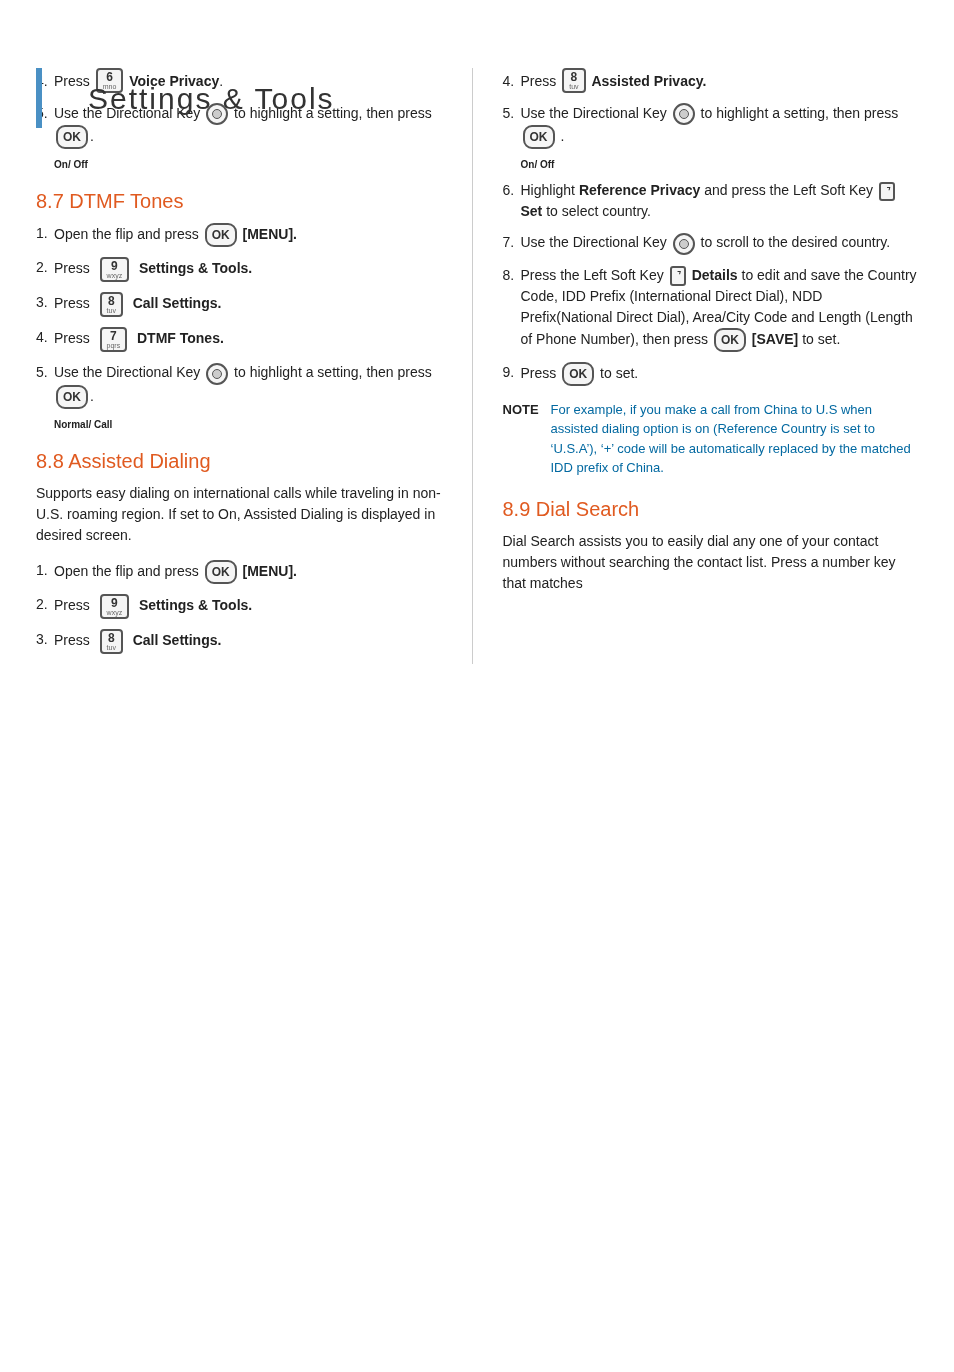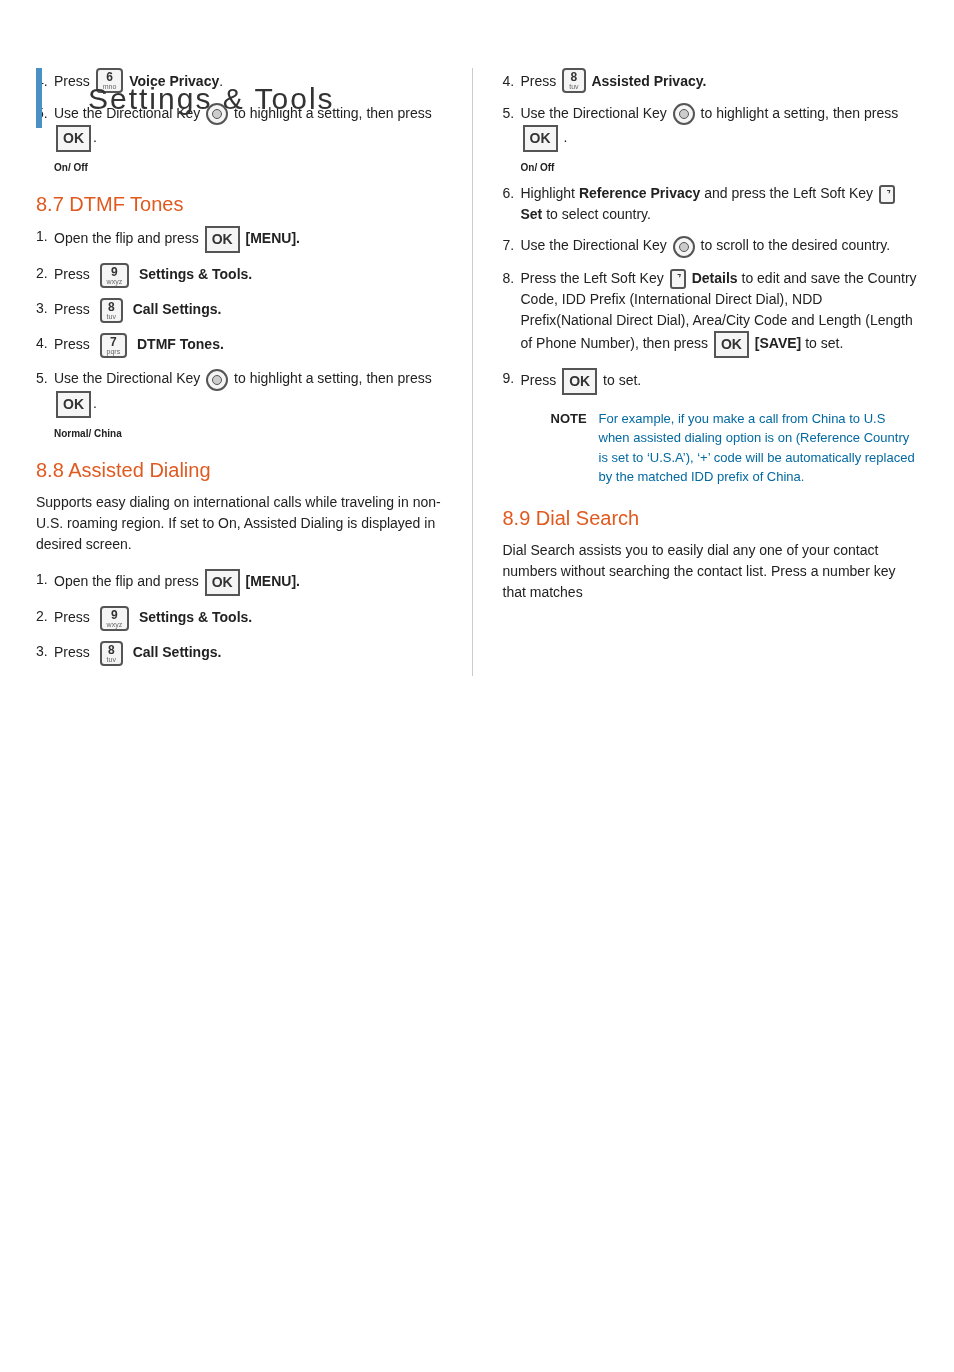--- a/index.html
+++ b/index.html
@@ -120,23 +120,23 @@
       width: 8px;
       height: 8px;
       border: 1px solid #555;
       border-radius: 50%;
       background: #ccc;
     }
 
     .ok-key {
       display: inline-block;
       border: 2px solid #555;
-      border-radius: 0;
+      border-radius: 9px;
       padding: 1px 5px;
-      font-size: 14px;
+      font-size: 12px;
       font-weight: bold;
       vertical-align: middle;
       background: #f5f5f5;
       color: #333;
       margin: 0 2px;
     }
 
     .soft-key {
       display: inline-block;
       border: 2px solid #555;
@@ -158,21 +158,20 @@
       margin-top: 4px;
       margin-bottom: 10px;
     }
 
     .note-block {
       display: flex;
       margin-top: 14px;
       font-size: 13px;
       line-height: 1.5;
       gap: 8px;
-      margin-left: 48px;
     }
 
     .note-label {
       font-weight: bold;
       color: #222;
       min-width: 40px;
     }
 
     .note-text {
       color: #0369a1;
@@ -300,21 +299,21 @@
       <div class="step">
         <span class="step-num">5.&nbsp;</span>
         <span class="step-content">
           Use the Directional Key
           <span class="directional-key"></span>
           to highlight a setting, then press
           <span class="ok-key">OK</span>.
         </span>
       </div>
 
-      <div class="sub-label">Normal/ China</div>
+      <div class="sub-label">Normal/ Call</div>
 
       <div class="section-heading">8.8 Assisted Dialing</div>
       <div class="section-desc">Supports easy dialing on international calls while traveling in non-U.S. roaming region. If set to On, Assisted Dialing is displayed in desired screen.</div>
 
       <div class="step">
         <span class="step-num">1.&nbsp;</span>
         <span class="step-content">
           Open the flip and press
           <span class="ok-key">OK</span>
           <strong>[MENU].</strong>

